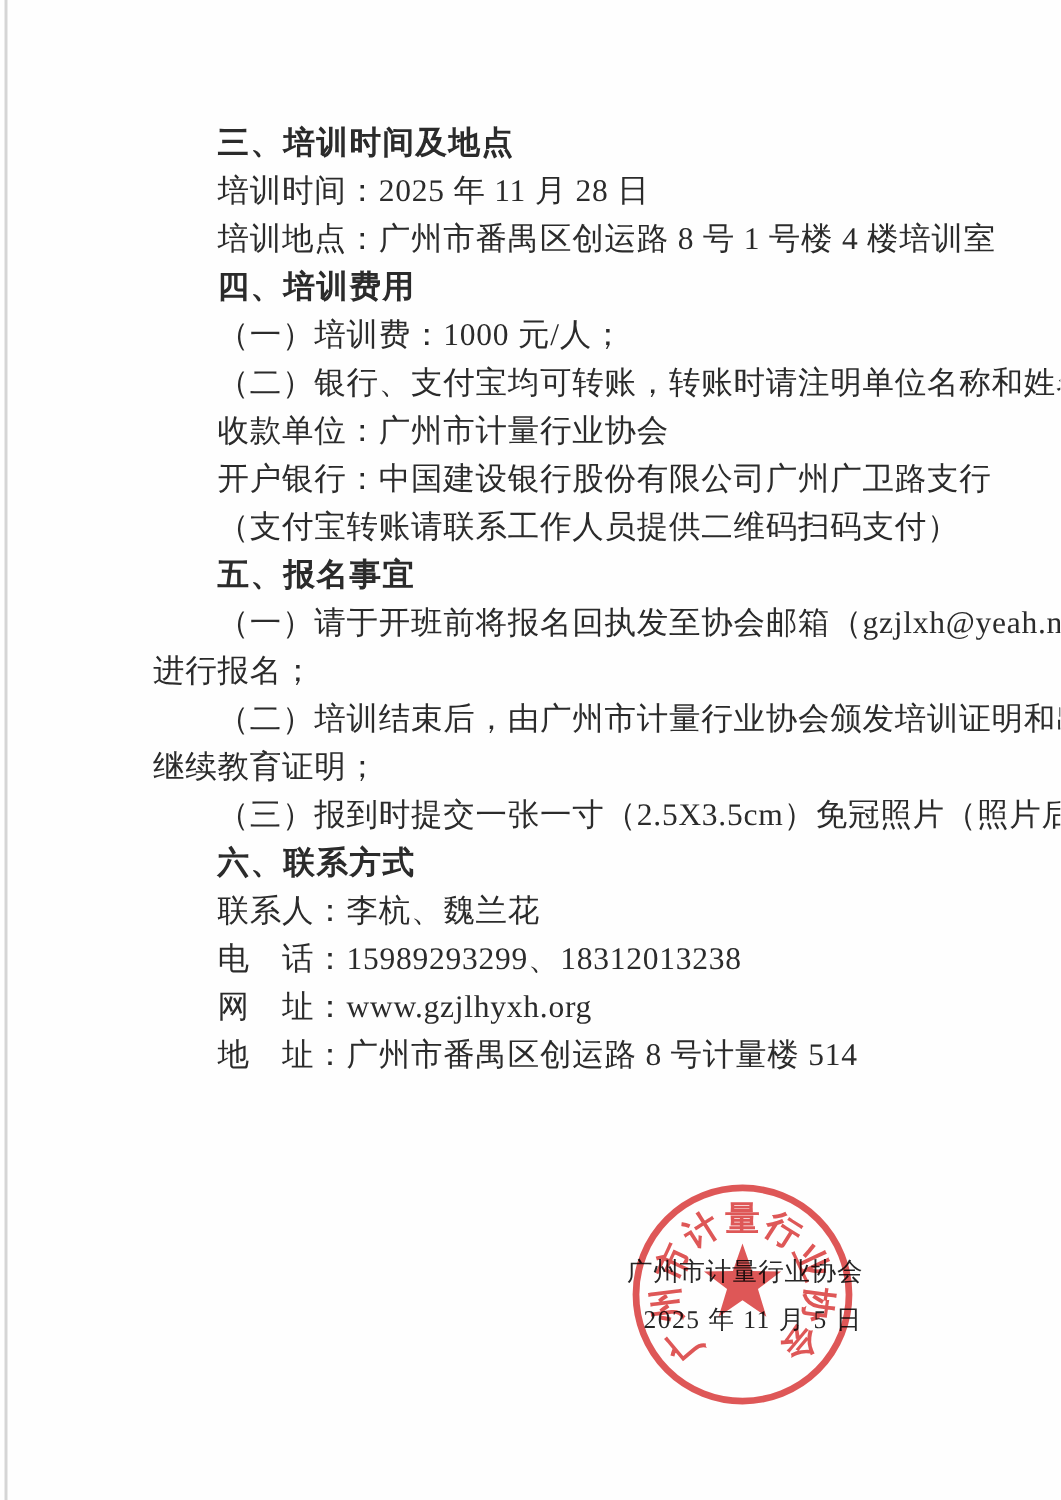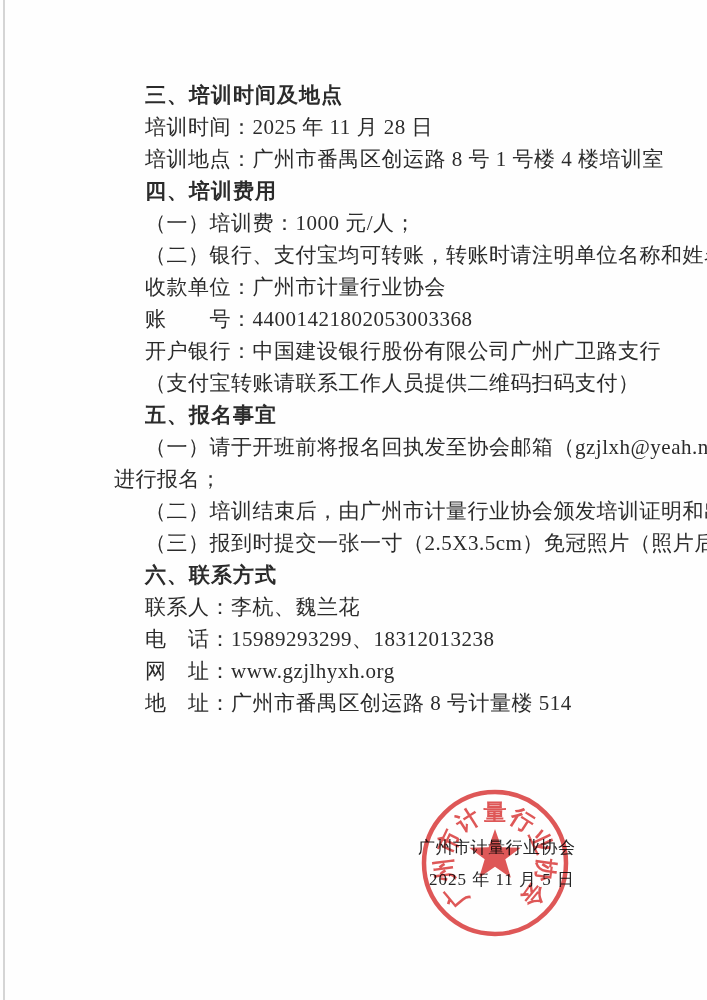--- a/index.html
+++ b/index.html
@@ -17,21 +17,21 @@
   .doc-body{
     position:absolute;left:102px;top:79px;width:545px;
     color:#2b2b2b;
   }
   .line{
     font-size:21px;line-height:32px;
     padding-left:43px;
     white-space:nowrap;
     letter-spacing:0.5px;
   }
-  .line.flush{padding-left:0;margin-left:12px;}
+  .line.flush{padding-left:0;}
   .line.heading{font-weight:bold;letter-spacing:1px;}
   .line.bold{font-weight:normal;}
   .signature-org{
     position:absolute;left:418px;top:836px;
     font-size:17px;letter-spacing:0.5px;color:#262626;
     white-space:nowrap;
   }
   .signature-date{
     position:absolute;left:429px;top:868px;
     font-size:17px;letter-spacing:1px;color:#262626;
@@ -53,27 +53,27 @@
   <div class="scan-edge"></div>
 
   <div class="doc-body" id="doc-body">
       <div class="line heading">三、培训时间及地点</div>
       <div class="line">培训时间：2025 年 11 月 28 日</div>
       <div class="line">培训地点：广州市番禺区创运路 8 号 1 号楼 4 楼培训室</div>
       <div class="line heading">四、培训费用</div>
       <div class="line">（一）培训费：1000 元/人；</div>
       <div class="line">（二）银行、支付宝均可转账，转账时请注明单位名称和姓名。</div>
       <div class="line">收款单位：广州市计量行业协会</div>
-      <div class="line">账　　号：44001421802053003368</div>
       <div class="line">开户银行：中国建设银行股份有限公司广州广卫路支行</div>
       <div class="line bold">（支付宝转账请联系工作人员提供二维码扫码支付）</div>
       <div class="line heading">五、报名事宜</div>
       <div class="line">（一）请于开班前将报名回执发至协会邮箱（gzjlxh@yeah.net）</div>
       <div class="line flush">进行报名；</div>
       <div class="line">（二）培训结束后，由广州市计量行业协会颁发培训证明和出具</div>
+      <div class="line flush">继续教育证明；</div>
       <div class="line">（三）报到时提交一张一寸（2.5X3.5cm）免冠照片（照片后面</div>
       <div class="line heading">六、联系方式</div>
       <div class="line">联系人：李杭、魏兰花</div>
       <div class="line">电　话：15989293299、18312013238</div>
       <div class="line">网　址：www.gzjlhyxh.org</div>
       <div class="line">地　址：广州市番禺区创运路 8 号计量楼 514</div>
     </div>
 
   <div class="signature-org">广州市计量行业协会</div>
 

